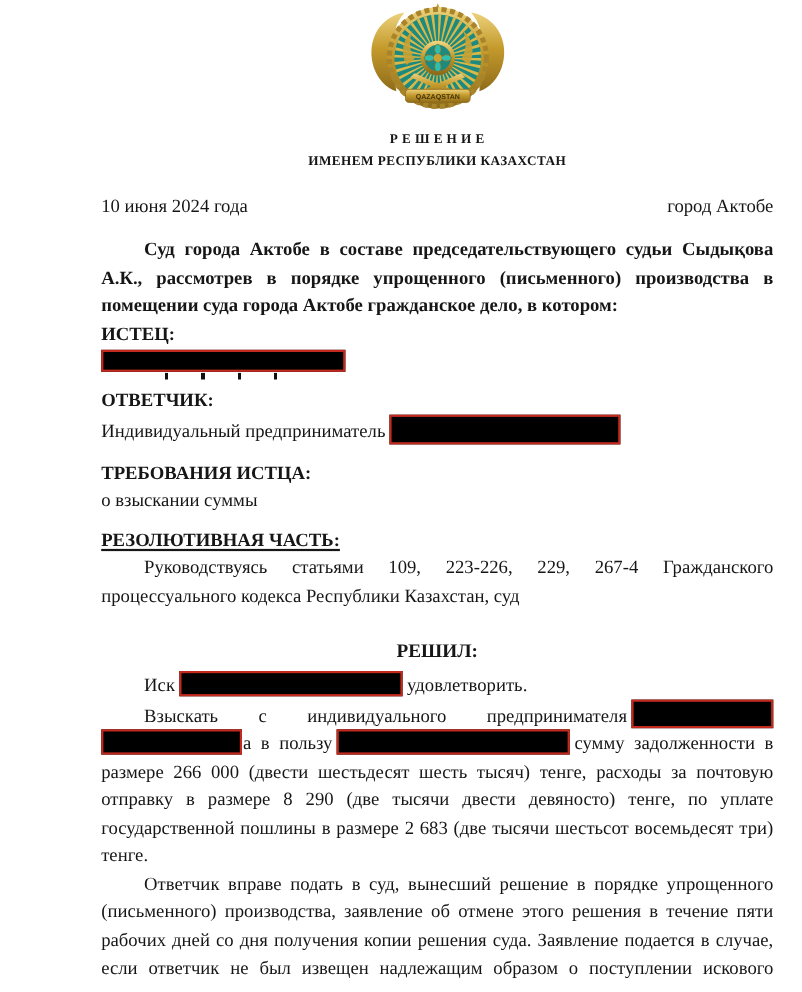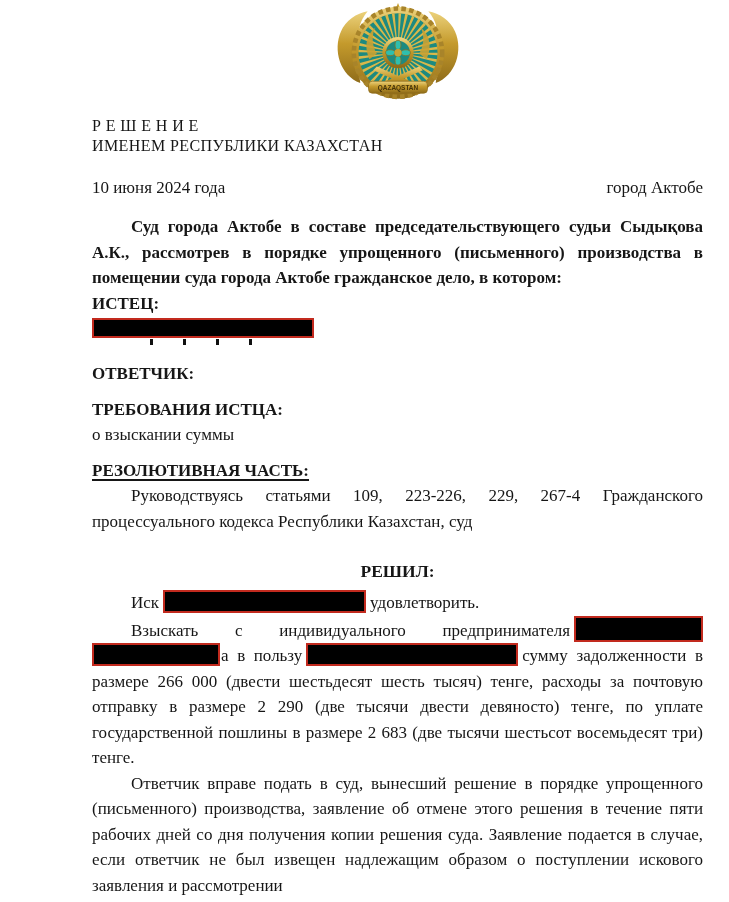--- a/index.html
+++ b/index.html
@@ -4,29 +4,29 @@
 <style>
   html,body{margin:0;padding:0;}
   body{
     width:729px;height:902px;background:#ffffff;overflow:hidden;
     font-family:"Liberation Serif","DejaVu Serif",serif;
     font-size:17px;line-height:1.5;color:#161616;
     -webkit-font-smoothing:antialiased;
   }
   .page{padding:0 26px 0 92px;}
   .emblem-wrap{width:138px;margin:2px auto 0;height:106px;}
-  .title-block{text-align:left;margin-top:8px;font-weight:normal;font-size:16px;line-height:20px;letter-spacing:.4px;}
+  .title-block{text-align:center;margin-top:8px;font-weight:bold;font-size:12px;line-height:20px;letter-spacing:.4px;}
   .dateline{display:flex;justify-content:space-between;align-items:center;margin-top:18px;height:28px;}
   .case-no{display:inline-flex;align-items:center;}
   p{margin:0;}
   .just{text-align:justify;}
   .indent{text-indent:39px;}
   .intro{margin-top:12px;font-weight:bold;}
   .h{font-weight:bold;}
-  .h-underline{font-weight:bold;text-decoration:underline;text-decoration-thickness:2px;text-underline-offset:3px;}.mt6{margin-top:16px}.mt10{margin-top:10px}
+  .h-underline{font-weight:bold;text-decoration:underline;text-decoration-thickness:2px;text-underline-offset:3px;}.mt6{margin-top:6px}.mt10{margin-top:10px}
   .center{text-align:center;}
   .redact{display:inline-block;background:#000;border:2px solid #c22a1e;box-sizing:border-box;}
   .r-case{width:70px;height:27px;vertical-align:-7px;margin-left:1px;}
   .r-plaintiff{display:block;width:222px;height:20px;margin-top:2px;}
   .descenders{width:150px;height:6px;margin:1px 0 0 28px;
     background:repeating-linear-gradient(90deg,transparent 0 30px,#111 30px 33px);}
   .r-defendant{width:210px;height:27px;vertical-align:-7px;margin-left:4px;}
   .defendant-line{line-height:30px;}
   .r-claim{width:203px;height:23px;vertical-align:-5px;margin:0 4px;}
   .r-a{width:129px;height:26px;vertical-align:-6px;margin-left:4px;}
@@ -90,30 +90,31 @@
     <span>город Актобе</span>
   </div>
 
   <p class="just indent intro">Суд города Актобе в составе председательствующего судьи Сыдықова А.К., рассмотрев в порядке упрощенного (письменного) производства в помещении суда города Актобе гражданское дело, в котором:</p>
 
   <div class="h">ИСТЕЦ:</div>
   <div class="redact r-plaintiff"></div>
   <div class="descenders"></div>
 
   <div class="h mt6">ОТВЕТЧИК:</div>
+  <div class="defendant-line"><span>Индивидуальный предприниматель</span><span class="redact r-defendant"></span></div>
 
   <div class="h mt10">ТРЕБОВАНИЯ ИСТЦА:</div>
   <div>о взыскании суммы</div>
 
   <div class="h-underline mt10">РЕЗОЛЮТИВНАЯ ЧАСТЬ:</div>
 
   <p class="just indent guided">Руководствуясь статьями 109, 223-226, 229, 267-4 Гражданского процессуального кодекса Республики Казахстан, суд</p>
 
   <div class="center h decided">РЕШИЛ:</div>
 
   <p class="indent decision-p1"><span>Иск</span><span class="redact r-claim"></span><span>удовлетворить.</span></p>
 
   <p class="just indent"><span>Взыскать с индивидуального предпринимателя</span><span class="redact r-a"></span>
-  <span class="redact r-b"></span><span>а в пользу</span><span class="redact r-c"></span><span>сумму задолженности в размере 266 000 (двести шестьдесят шесть тысяч) тенге, расходы за почтовую отправку в размере 2 290 (две тысячи двести девяносто) тенге, по уплате государственной пошлины в размере 2 683 (две тысячи шестьсот восемьдесят три) тенге.</span></p>
+  <span class="redact r-b"></span><span>а в пользу</span><span class="redact r-c"></span><span>сумму задолженности в размере 266 000 (двести шестьдесят шесть тысяч) тенге, расходы за почтовую отправку в размере 8 290 (две тысячи двести девяносто) тенге, по уплате государственной пошлины в размере 2 683 (две тысячи шестьсот восемьдесят три) тенге.</span></p>
 
   <p class="just indent">Ответчик вправе подать в суд, вынесший решение в порядке упрощенного (письменного) производства, заявление об отмене этого решения в течение пяти рабочих дней со дня получения копии решения суда. Заявление подается в случае, если ответчик не был извещен надлежащим образом о поступлении искового заявления и рассмотрении</p>
 
 </div>
 
 </body></html>

